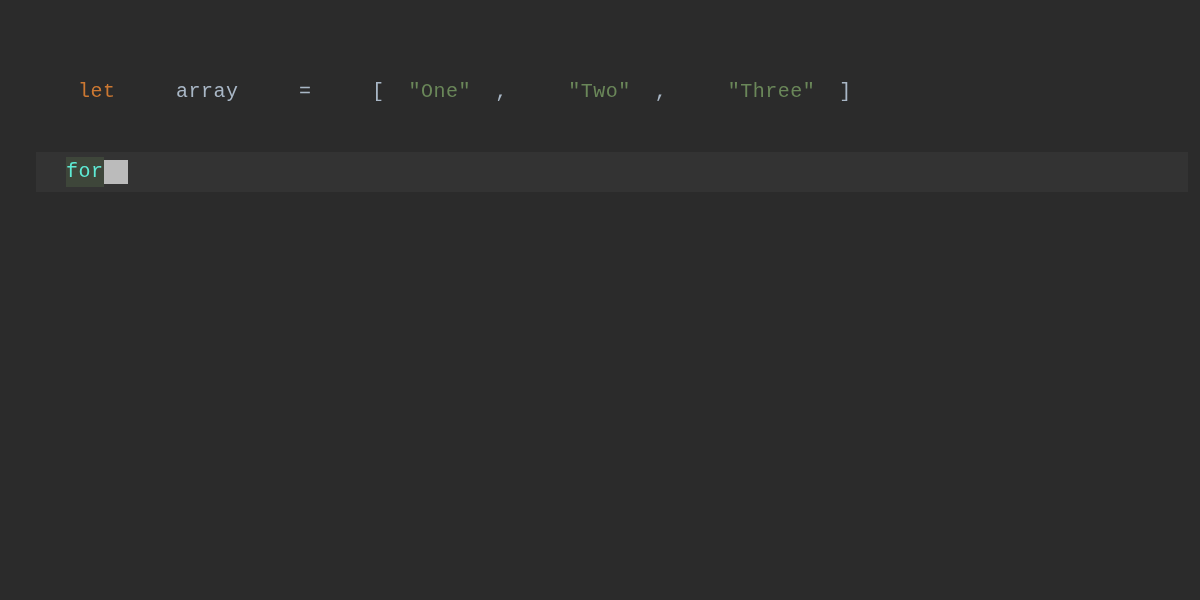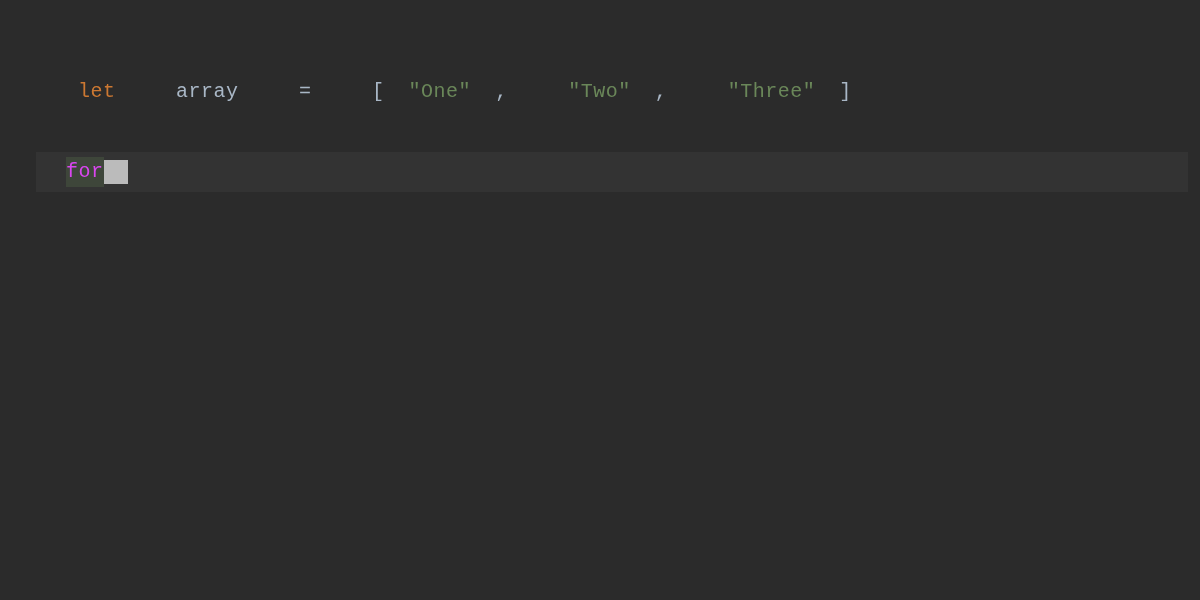--- a/index.html
+++ b/index.html
@@ -42,21 +42,21 @@
     .op {
       color: #a9b7c6;
     }
     .punct {
       color: #a9b7c6;
     }
     .str {
       color: #6a8759;
     }
     .typed {
-      color: #d946ef;
+      color: #5eead4;
       background: rgba(80, 100, 70, 0.4);
       padding: 1px 0;
     }
     .cursor {
       display: inline-block;
       width: 2px;
       height: 24px;
       background: #bbbbbb;
       vertical-align: middle;
       margin-left: 0px;

